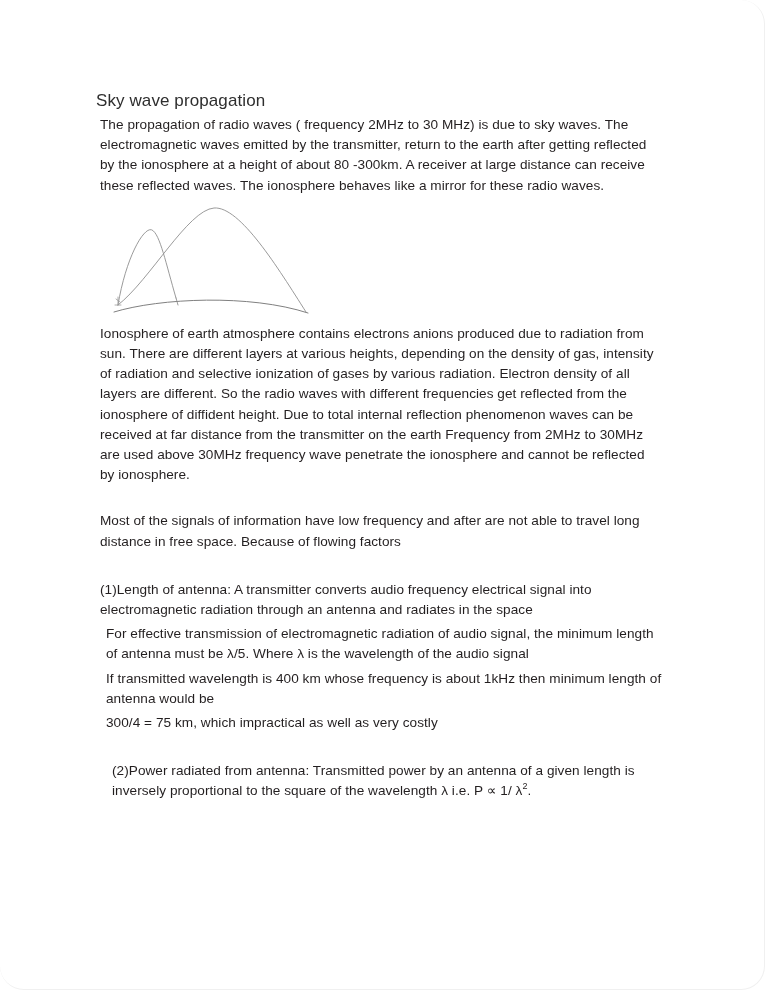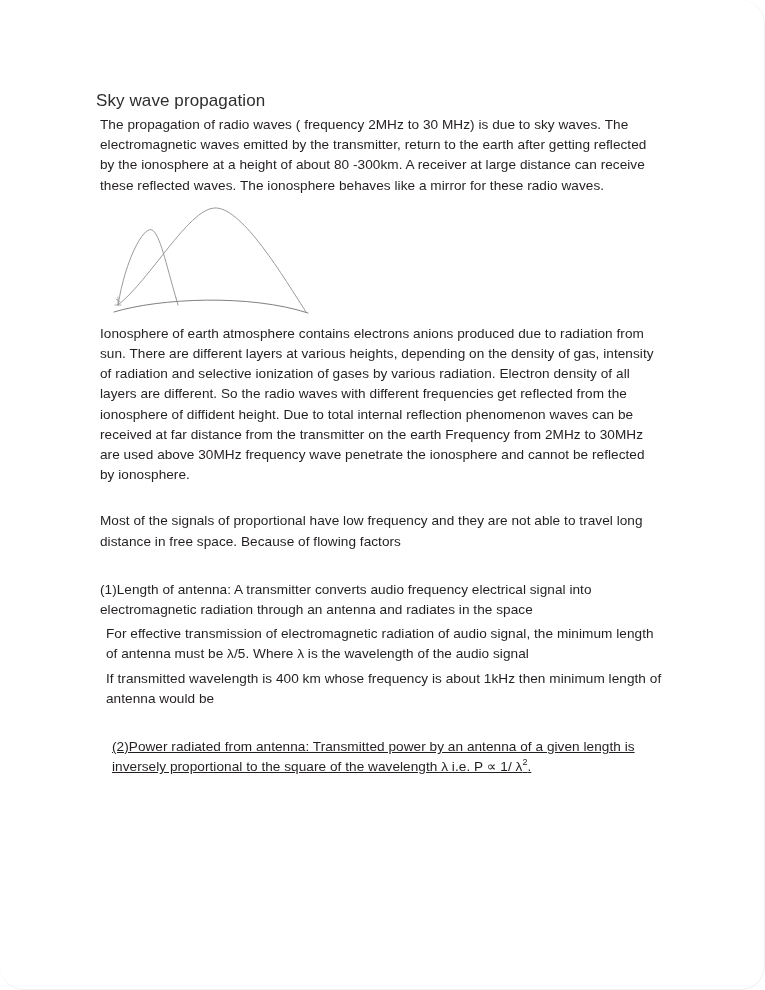--- a/index.html
+++ b/index.html
@@ -37,21 +37,21 @@
   p.body-text {
     font-size: 13.6px;
     line-height: 20.2px;
     color: #231f20;
     margin: 4px;
     letter-spacing: 0.05px;
   }
   .gap-md { height: 18px; }
   .gap-lg { height: 20px; }
   .indent-1 { padding-left: 6px; }
-  .indent-2 { padding-left: 12px; text-decoration: underline; }
+  .indent-2 { padding-left: 12px; }
 
   .diagram-wrap {
     margin: 6px 0 4px 0;
     padding-left: 14px;
   }
   .diagram {
     display: block;
   }
   sup.exp {
     font-size: 9px;
@@ -84,30 +84,31 @@
           <path d="M 8 103 L 8 95 M 5 103 L 11 103 M 6 97 L 10 100" stroke="#9a9a9a" stroke-width="0.8"></path>
         </g>
       </svg>
     </div>
 
     <p class="body-text">Ionosphere of earth atmosphere contains electrons anions produced due to radiation from sun. There are different layers at various heights, depending on the density of gas, intensity of radiation and selective ionization of gases by various radiation. Electron density of all layers are different. So the radio waves with different frequencies get reflected from the ionosphere of diffident height. Due to total internal reflection phenomenon waves can be received at far distance from the transmitter on the earth Frequency from 2MHz to 30MHz are used above 30MHz frequency wave penetrate the ionosphere and cannot be reflected by ionosphere.</p>
 
     <div class="gap-md"></div>
 
 
-    <p class="body-text">Most of the signals of proportional have low frequency and they are not able to travel long distance in free space. Because of flowing factors</p>
+    <p class="body-text">Most of the signals of information have low frequency and after are not able to travel long distance in free space. Because of flowing factors</p>
 
     <div class="gap-lg"></div>
 
     <p class="body-text">(1)Length of antenna: A transmitter converts audio frequency electrical signal into electromagnetic radiation through an antenna and radiates in the space</p>
 
     <p class="body-text indent-1">For effective transmission of electromagnetic radiation of audio signal, the minimum length of antenna must be λ/5. Where λ is the wavelength of the audio signal</p>
 
     <p class="body-text indent-1">If transmitted wavelength is 400 km whose frequency is about 1kHz then minimum length of antenna would be</p>
 
+    <p class="body-text indent-1">300/4 = 75 km, which impractical as well as very costly</p>
 
 
     <div class="gap-lg"></div>
 
     <p class="body-text indent-2"><span>(2)Power radiated from antenna: Transmitted power by an antenna of a given length is inversely proportional to the square of the wavelength λ i.e. P ∝ 1/ λ</span><sup class="exp">2</sup><span>.</span></p>
 
 
   </div>
 </div>
 

